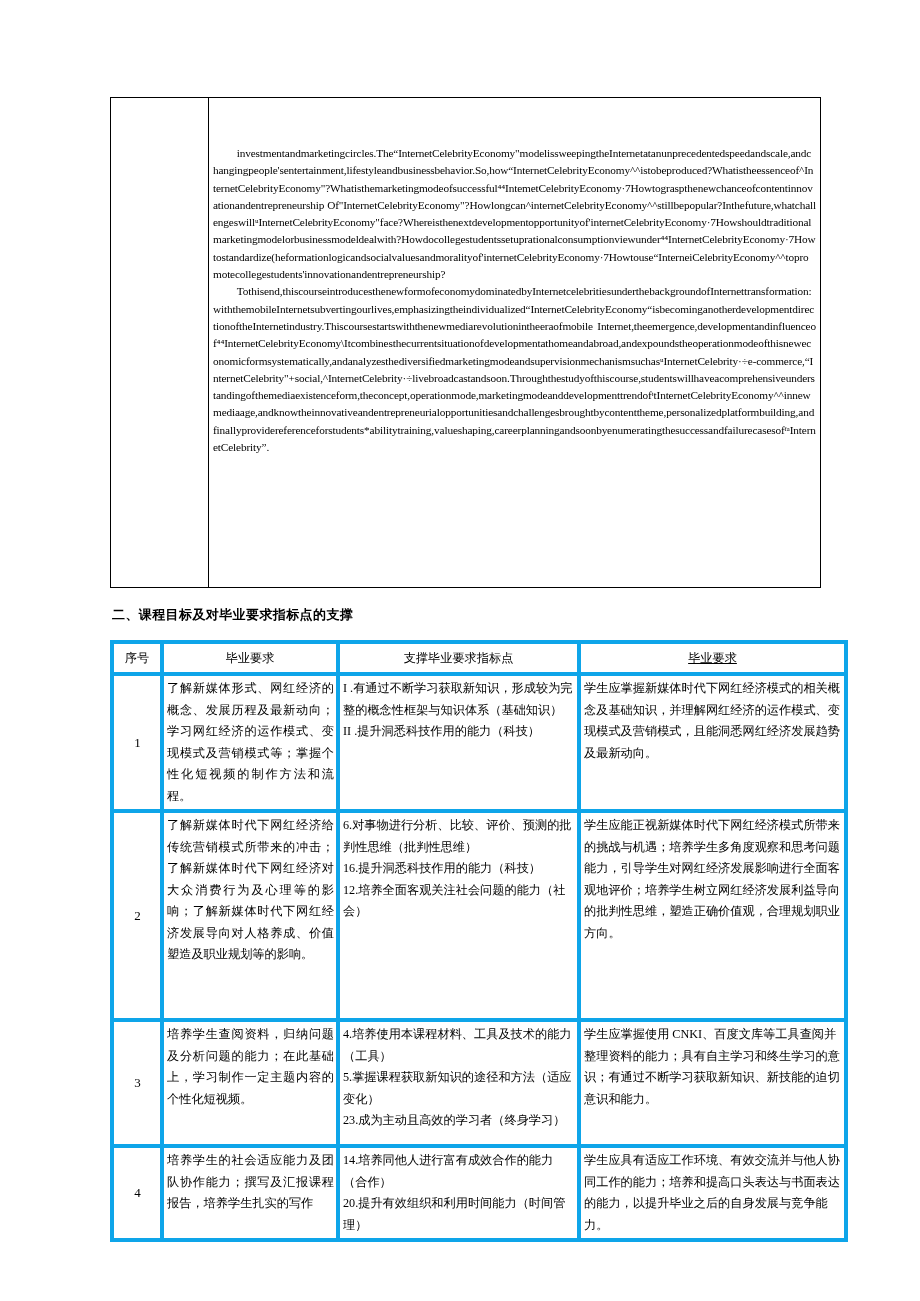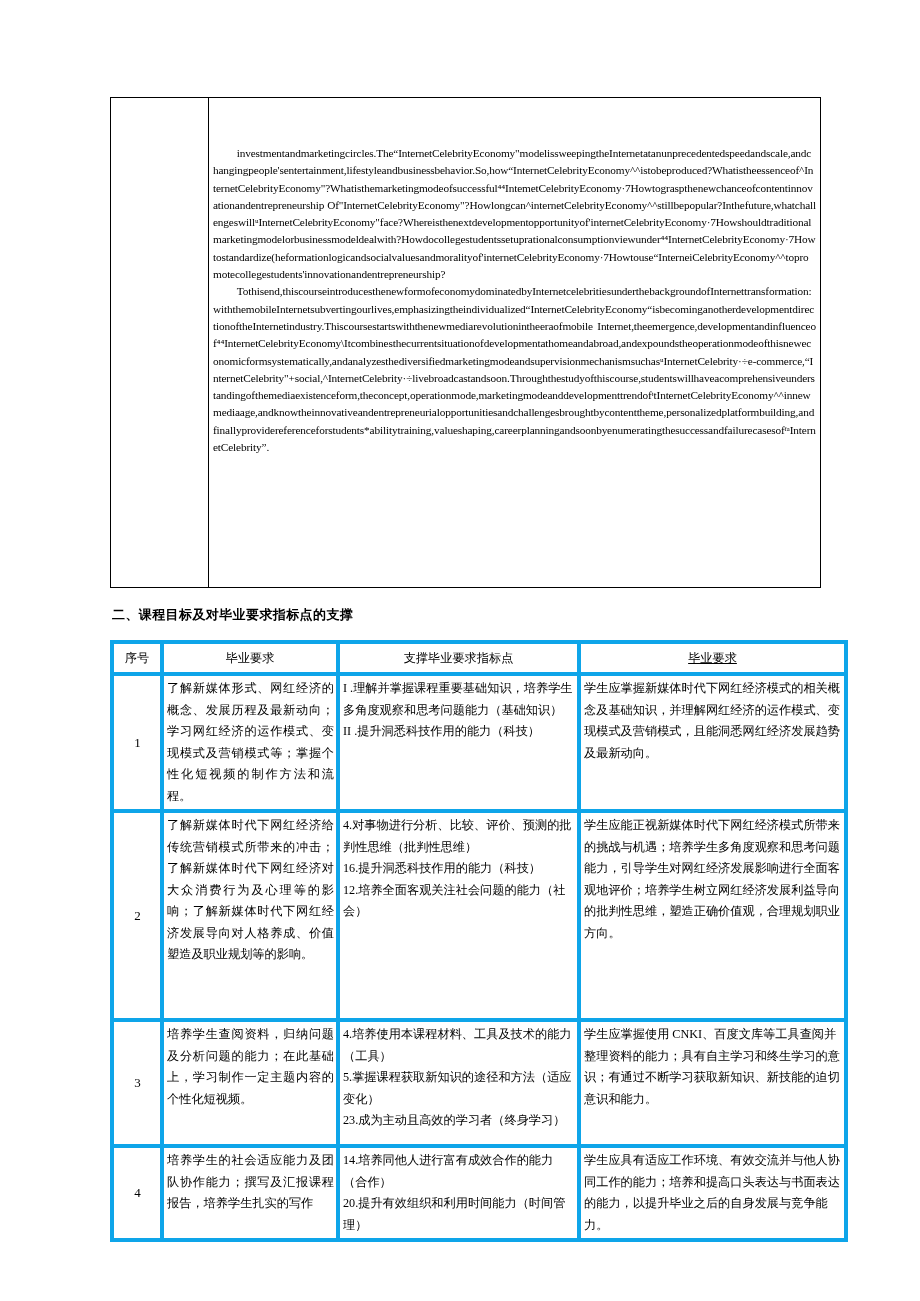--- a/index.html
+++ b/index.html
@@ -148,32 +148,32 @@
       <th class="col-point">支撑毕业要求指标点</th>
       <th class="col-req">毕业要求</th>
     </tr>
   </thead>
   <tbody>
     <tr class="row-1">
       <td class="cell-no">1</td>
       <td class="cell-goal">了解新媒体形式、网红经济的概念、发展历程及最新动向；学习网红经济的运作模式、变现模式及营销模式等；掌握个性化短视频的制作方法和流程。</td>
       <td class="cell-point">
         <div class="cell-lines">
-          <div>I .理解并掌握课程重要基础知识，培养学生多角度观察和思考问题能力（基础知识）</div>
+          <div>I .有通过不断学习获取新知识，形成较为完整的概念性框架与知识体系（基础知识）</div>
           <div>II .提升洞悉科技作用的能力（科技）</div>
         </div>
       </td>
       <td class="cell-req">学生应掌握新媒体时代下网红经济模式的相关概念及基础知识，并理解网红经济的运作模式、变现模式及营销模式，且能洞悉网红经济发展趋势及最新动向。</td>
     </tr>
     <tr class="row-2">
       <td class="cell-no">2</td>
       <td class="cell-goal">了解新媒体时代下网红经济给传统营销模式所带来的冲击；了解新媒体时代下网红经济对大众消费行为及心理等的影响；了解新媒体时代下网红经济发展导向对人格养成、价值塑造及职业规划等的影响。</td>
       <td class="cell-point">
         <div class="cell-lines">
-          <div>4.对事物进行分析、比较、评价、预测的批判性思维（批判性思维）</div>
+          <div>6.对事物进行分析、比较、评价、预测的批判性思维（批判性思维）</div>
           <div>16.提升洞悉科技作用的能力（科技）</div>
           <div>12.培养全面客观关注社会问题的能力（社会）</div>
         </div>
       </td>
       <td class="cell-req">学生应能正视新媒体时代下网红经济模式所带来的挑战与机遇；培养学生多角度观察和思考问题能力，引导学生对网红经济发展影响进行全面客观地评价；培养学生树立网红经济发展利益导向的批判性思维，塑造正确价值观，合理规划职业方向。</td>
     </tr>
     <tr class="row-3">
       <td class="cell-no">3</td>
       <td class="cell-goal">培养学生查阅资料，归纳问题及分析问题的能力；在此基础上，学习制作一定主题内容的个性化短视频。</td>
       <td class="cell-point">

